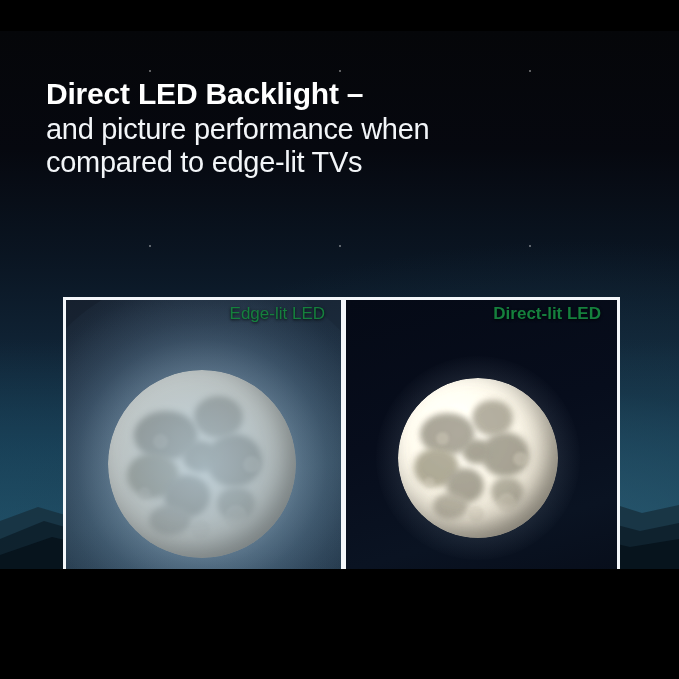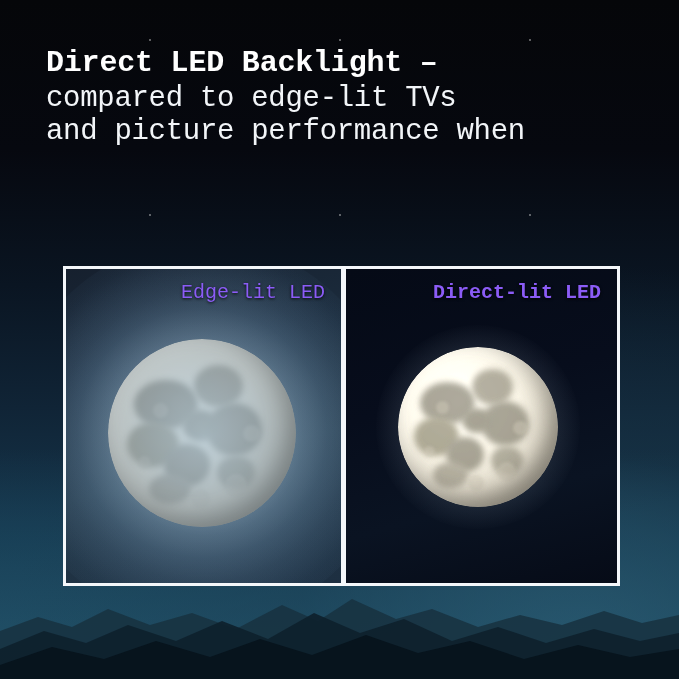--- a/index.html
+++ b/index.html
@@ -1,19 +1,20 @@
 <!DOCTYPE html>
 <html><head>
 <meta charset="utf-8">
 <style>
   html,body{margin:0;padding:0;background:#000;}
   #root{
-    position:relative;width:679px;height:679px;overflow:hidden;
-    font-family:Liberation Mono, monospace;
+    position:relative;width:679px;height:538px;overflow:hidden;
+    font-family:Liberation Sans, sans-serif;
     background:#05070c;
+    margin-top:31px;
   }
 
   
   .sky-base{
     position:absolute;inset:0;
     background:
       radial-gradient(120% 80% at 85% 95%, rgba(46,90,112,.95) 0%, rgba(23,50,68,.6) 35%, rgba(6,12,22,0) 70%),
       linear-gradient(180deg,#050609 0%, #06080f 22%, #0a1522 42%, #102436 60%, #15364c 78%, #1b4258 92%, #1d4458 100%);
   }
   .sky-stars{
@@ -138,21 +139,21 @@
   
   .moon-wrap.right-moon{left:52px;top:78px;width:160px;height:160px;}
   .moon-wrap.right-moon .glow{
     position:absolute;left:-14%;top:-14%;width:128%;height:128%;border-radius:50%;
     background:radial-gradient(circle, rgba(235,245,252,.30) 0%, rgba(200,222,240,.14) 45%, rgba(120,160,195,0) 72%);
   }
   .moon-wrap.right-moon .moon{filter:contrast(1.12) brightness(1.07);}
 
   
   .caption{
-    position:absolute;top:12px;color:#8b5cf6;font-size:20px;
+    position:absolute;top:4px;color:#15803d;font-size:17px;
     text-shadow:0 1px 3px rgba(0,0,0,.85);
     white-space:nowrap;
   }
   .caption.edge{right:16px;font-weight:normal;}
   .caption.direct{right:16px;font-weight:bold;}
 </style>
 </head>
 <body>
 
 <div id="root">
@@ -166,22 +167,22 @@
     <svg viewBox="0 0 679 110" preserveAspectRatio="none" height="110">
       <path d="M0,62 L38,48 L72,58 L108,40 L150,56 L192,44 L236,60 L282,36 L318,52 L352,30 L396,50 L432,40 L478,58 L520,46 L562,56 L604,42 L642,54 L679,46 L679,110 L0,110 Z" fill="#17313f" opacity="0.85"></path>
       <path d="M0,80 L44,62 L86,74 L128,56 L176,72 L222,52 L268,70 L314,44 L360,64 L404,50 L452,72 L498,58 L546,74 L594,60 L640,72 L679,64 L679,110 L0,110 Z" fill="#0e212d" opacity="0.92"></path>
       <path d="M0,96 L52,78 L104,90 L156,72 L210,88 L260,70 L312,86 L366,66 L418,84 L470,72 L524,90 L578,76 L630,88 L679,80 L679,110 L0,110 Z" fill="#07141d"></path>
     </svg>
   </div>
 
   <div class="copy">
     <h1 class="headline">Direct LED Backlight –</h1>
     <div class="subcopy">
+      <div>and picture performance when</div>
       <div>compared to edge-lit TVs</div>
-      <div>and picture performance when</div>
     </div>
   </div>
 
   <div class="frame">
 
     <div class="panel left">
       <div class="pbg"></div>
       <div class="pstars"></div>
       <div class="pstars b"></div>
 

